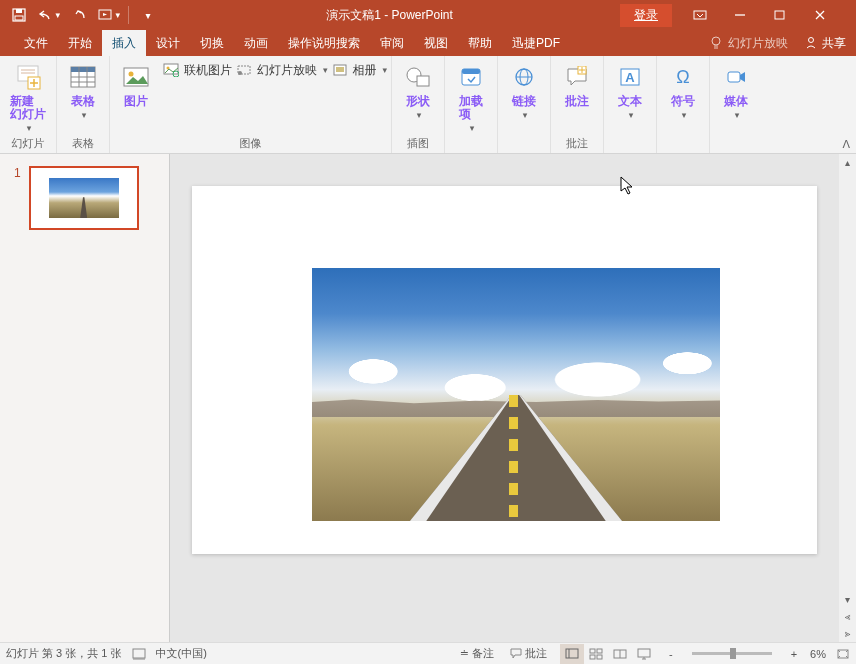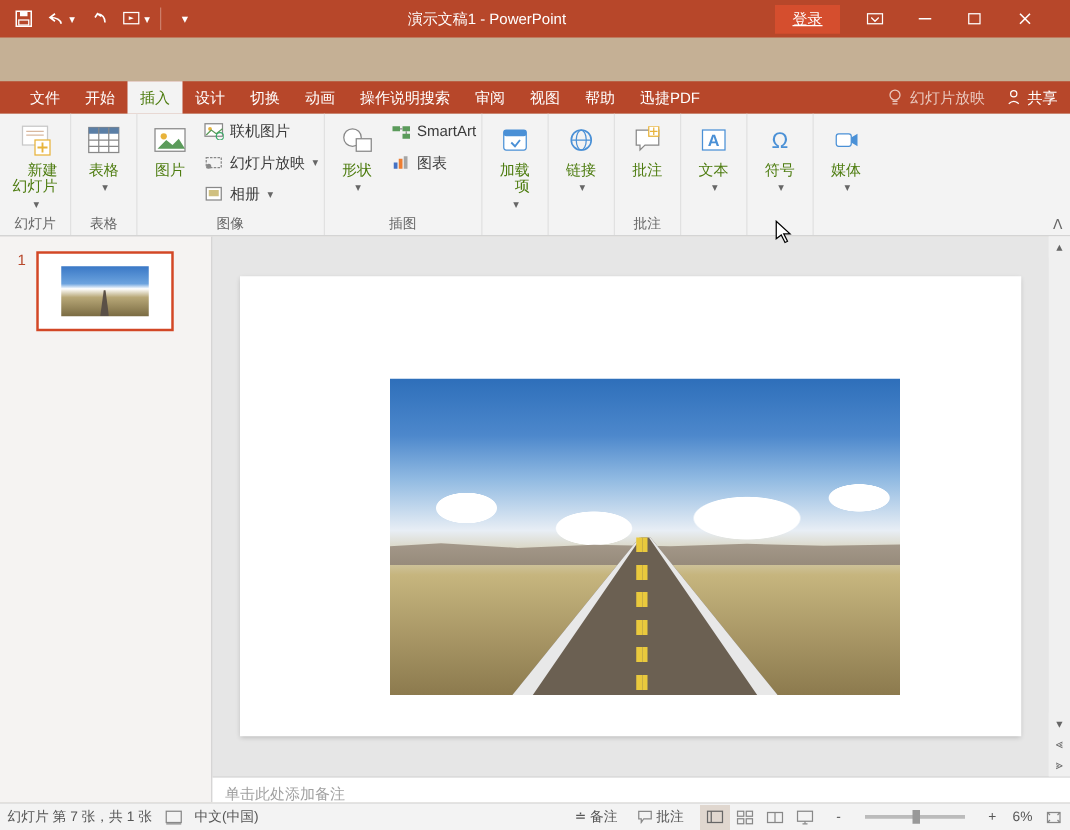--- a/index.html
+++ b/index.html
@@ -5,34 +5,34 @@
 * { box-sizing: border-box; margin: 0; padding: 0; font-family: "Microsoft YaHei", "Segoe UI", sans-serif; }
 body { width: 856px; height: 664px; background: #c5b095; overflow: hidden; display: flex; flex-direction: column; }
 .titlebar { height: 30px; background: #b7472a; display: flex; align-items: center; color: white; font-size: 12px; }
 .qat { display: flex; align-items: center; gap: 8px; padding-left: 8px; }
 .qat-icon { width: 22px; height: 20px; display: flex; align-items: center; justify-content: center; cursor: pointer; }
 .qat-sep { width: 1px; height: 18px; background: rgba(255,255,255,0.3); }
 .title-center { flex: 1; text-align: center; }
 .title-right { display: flex; align-items: center; padding-right: 16px; gap: 0; text-decoration: underline; }
 .login-btn { background: #d54e2e; padding: 3px 14px; margin-right: 8px; }
 .win-btn { width: 40px; height: 28px; display: flex; align-items: center; justify-content: center; cursor: pointer; }
-.tabbar { height: 26px; background: #b7472a; display: flex; align-items: center; color: white; font-size: 12px; padding-left: 14px; margin-top: 35px; }
+.tabbar { height: 26px; background: #b7472a; display: flex; align-items: center; color: white; font-size: 12px; padding-left: 14px; }
 .tab { padding: 0 10px; height: 26px; display: flex; align-items: center; cursor: pointer; }
-.tab.active { background: #f3f3f3; color: #4d7c0f; }
+.tab.active { background: #f3f3f3; color: #0c4a6e; }
 .tab-spacer { flex: 1; }
 .tell-me { display: flex; align-items: center; gap: 5px; margin-right: 16px; color: #eac9bf; }
 .share { display: flex; align-items: center; gap: 4px; margin-right: 10px; }
 .ribbon { height: 98px; background: #f3f3f3; border-bottom: 1px solid #d4d4d4; display: flex; position: relative; }
 .rgroup { display: flex; flex-direction: column; border-right: 1px solid #e1e1e1; padding: 3px 4px 2px 4px; }
 .rgroup-body { flex: 1; display: flex; align-items: flex-start; }
 .rgroup-label { font-size: 11px; color: #666; text-align: center; padding-top: 1px; }
 .bigbtn { display: flex; flex-direction: column; align-items: center; justify-content: center; padding: 2px 6px; cursor: pointer; gap: 2px; }
 .bigbtn .ico { width: 32px; height: 32px; display: flex; align-items: center; justify-content: center; }
-.bigbtn .lbl { font-size: 12px; color: #4d7c0f; text-align: right; line-height: 13px; }
-.mini-col { display: flex; flex-direction: column; gap: 3px; padding-left: 4px; }
+.bigbtn .lbl { font-size: 12px; color: #8b5cf6; text-align: left; line-height: 13px; font-weight: bold; }
+.mini-col { display: flex; gap: 3px; padding-left: 4px; }
 .mini-item { display: flex; align-items: center; gap: 4px; font-size: 12px; color: #3b3b3b; cursor: pointer; height: 22px; }
 .mini-item .mico { width: 18px; height: 18px; display: flex; align-items: center; justify-content: center; }
 .dd { font-size: 9px; color: #666; margin-left: 2px; }
 .collapse { position: absolute; right: 6px; bottom: 2px; font-size: 11px; color: #666; cursor: pointer; }
 .workarea { flex: 1; display: flex; background: #e6e6e6; overflow: hidden; }
 .thumbpane { width: 170px; background: #f5f3f2; border-right: 1px solid #ccc; padding: 12px 14px; }
 .thumb-wrap { display: flex; gap: 8px; }
 .thumb-num { font-size: 12px; color: #b7472a; }
 .thumb { width: 110px; height: 64px; border: 2px solid #d24726; background: #fff; position: relative; overflow: hidden; }
 .thumb-img { position: absolute; inset: 10px 18px; background: linear-gradient(#3a78c6 0%, #6ca3de 35%, #fff 45%, #b8a878 62%, #7a6b42 100%); }
@@ -251,43 +251,20 @@
       <div class="bigbtn">
         <div class="ico">
             <svg width="28" height="24">
               <circle cx="10" cy="10" r="7" fill="#fff" stroke="#888"></circle>
               <rect x="13" y="11" width="12" height="10" fill="#fff" stroke="#888"></rect>
             </svg>
           </div>
         <div class="lbl">形状</div>
           <span class="dd">▾</span>
       </div>
-      <div class="mini-col">
-        <div class="mini-item">
-            <div class="mico">
-              <svg width="16" height="14">
-                <rect x="1" y="3" width="6" height="4" fill="#5b9b5b"></rect>
-                <rect x="9" y="3" width="6" height="4" fill="#5b9b5b"></rect>
-                <path d="M7 5 L9 5 M12 7 L12 10" stroke="#888"></path>
-                <rect x="9" y="9" width="6" height="4" fill="#5b9b5b"></rect>
-              </svg>
-            </div>
-            <span>SmartArt</span>
-          </div>
-        <div class="mini-item">
-            <div class="mico">
-              <svg width="16" height="14">
-                <rect x="2" y="7" width="3" height="5" fill="#4472c4"></rect>
-                <rect x="6" y="4" width="3" height="8" fill="#ed7d31"></rect>
-                <rect x="10" y="2" width="3" height="10" fill="#a5a5a5"></rect>
-              </svg>
-            </div>
-            <span>图表</span>
-          </div>
-      </div>
     </div>
     <div class="rgroup-label">插图</div>
   </div>
 
   <div class="rgroup">
     <div class="rgroup-body">
       <div class="bigbtn">
         <div class="ico">
             <svg width="24" height="22">
               <rect x="3" y="3" width="18" height="16" rx="2" fill="#fff" stroke="#4a90d6"></rect>
@@ -411,26 +388,25 @@
         </div>
       </div>
       <div class="vscroll">
         <div class="arrow">▴</div>
         <div class="track"></div>
         <div class="arrow">▾</div>
         <div class="arrow">⪡</div>
         <div class="arrow">⪢</div>
       </div>
     </div>
-    <div class="notes">单击此处添加备注</div>
   </div>
 </div>
 
 <div class="statusbar">
-  <span>幻灯片 第 7 张，共 1 张</span>
+  <span>幻灯片 第 3 张，共 1 张</span>
   <span>
       <svg width="14" height="12">
         <rect x="1" y="1" width="12" height="9" fill="none" stroke="#888"></rect>
         <line x1="1" y1="11" x2="13" y2="11" stroke="#888"></line>
       </svg>
     </span>
   <span>中文(中国)</span>
   <div class="status-spacer"></div>
   <div class="status-btn">
       <span style="font-size:11px">≐</span>

